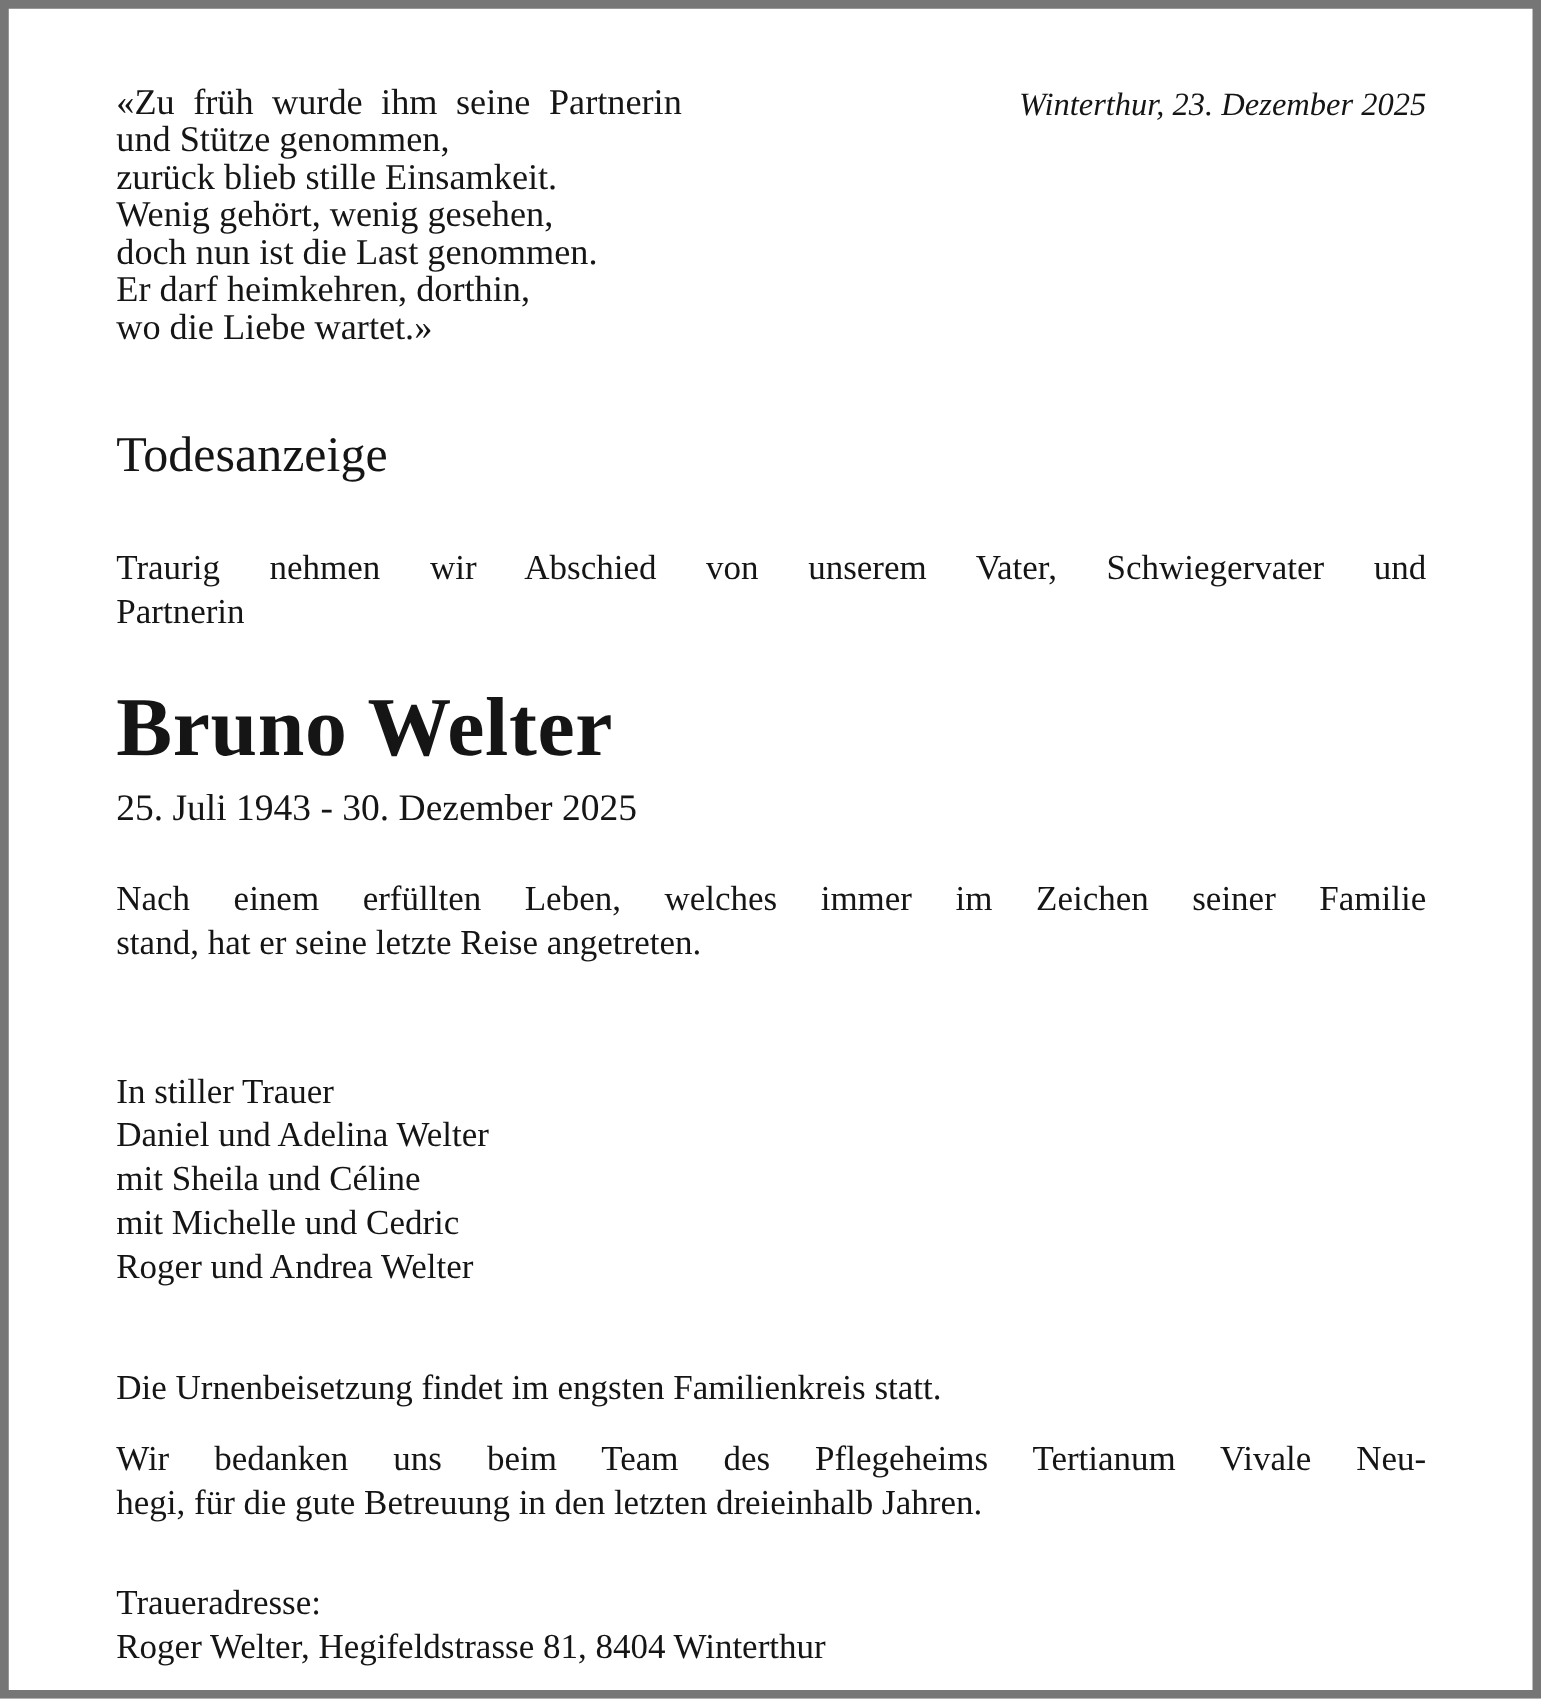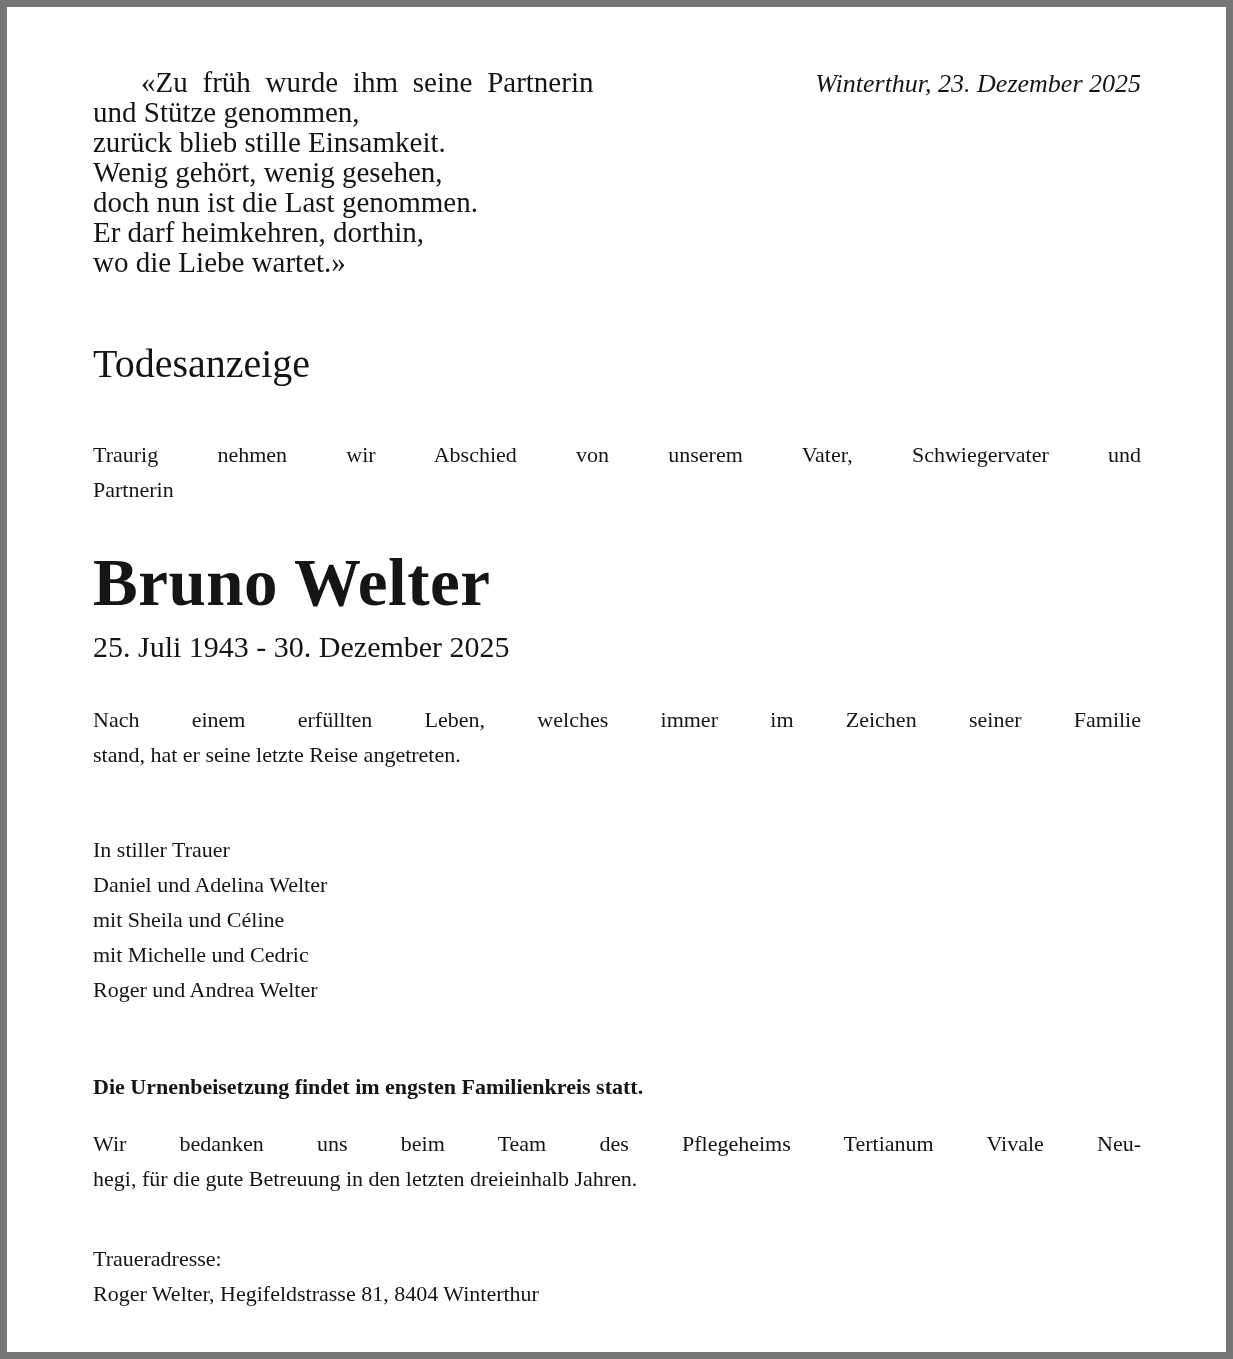--- a/index.html
+++ b/index.html
@@ -27,58 +27,57 @@
     justify-content: space-between;
     align-items: flex-start;
   }
   .poem {
     font-size: 29px;
     line-height: 30px;
     white-space: nowrap;
   }
   .poem .first-line {
     word-spacing: 0.26em;
-    margin-left: 48px;
   }
   .place-date {
     font-size: 26px;
     line-height: 34px;
     white-space: nowrap;
     font-style: italic;
   }
   
   .section-title {
     margin-top: 64px;
     font-size: 40px;
     line-height: 46px;
   }
   .para {
-    font-size: 22px;
+    font-size: 28px;
     line-height: 35px;
   }
   .stretch {
     text-align: justify;
     text-align-last: justify;
   }
   .intro { margin-top: 50px; }
   .deceased-name {
     margin-top: 42px;
     font-size: 67px;
     line-height: 66px;
     font-weight: bold;
     letter-spacing: 0.5px;
   }
   .life-dates {
     margin-top: 14px;
     font-size: 30px;
     line-height: 35px;
   }
   .obituary { margin-top: 38px; }
-  .mourners { margin-top: 60px; }
-  .ceremony { margin-top: 62px; font-weight: bold; }
+  .mourners { margin-top: 84px; }
+  .ceremony { margin-top: 62px; }
   .thanks { margin-top: 22px; }
   .address { margin-top: 45px; }
 </style>
 </head>
 <body>
 
 <div class="page">
   <div class="content">
 
     <div class="header-row">

